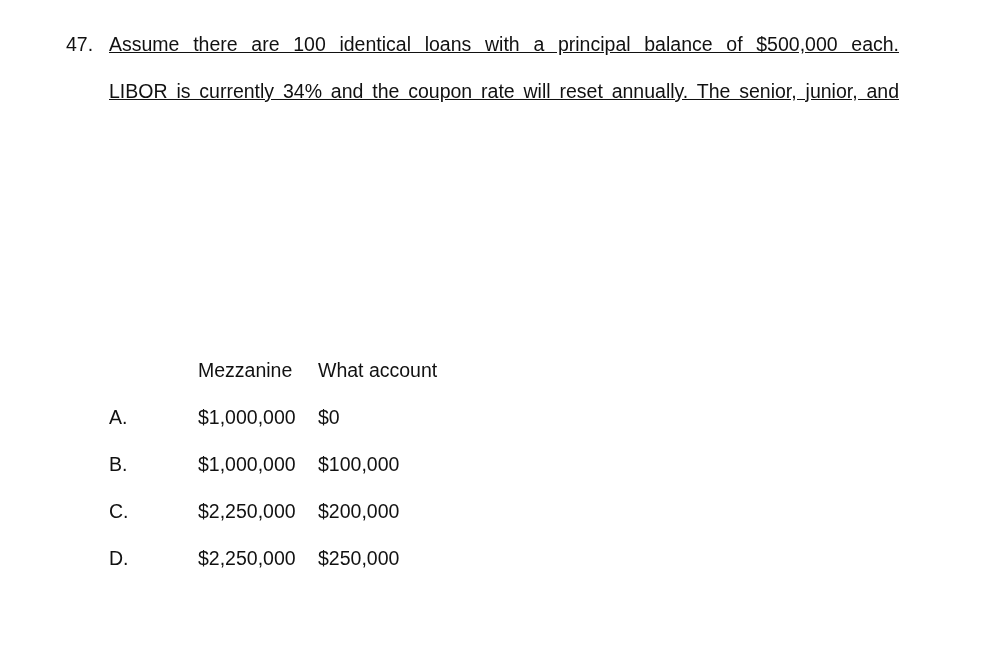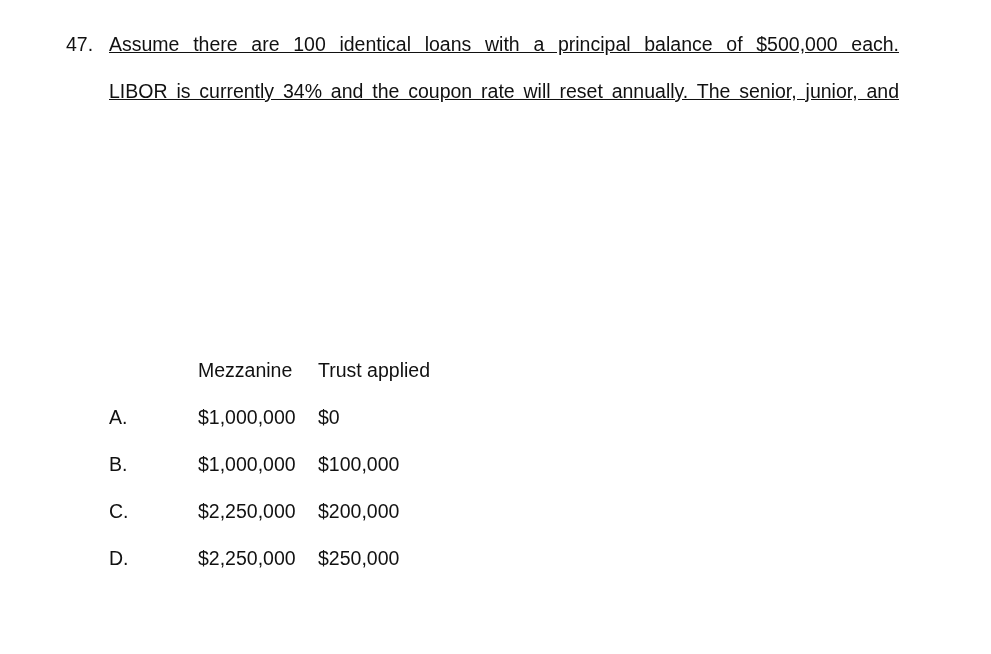--- a/index.html
+++ b/index.html
@@ -70,21 +70,21 @@
   <div class="qnum">47.</div>
   <div class="qbody">
     <div class="qline justify">Assume there are 100 identical loans with a principal balance of $500,000 each.</div>
     <div class="qline justify">LIBOR is currently 34% and the coupon rate will reset annually. The senior, junior, and</div>
   </div>
 </div>
 
 <div class="options">
   <div class="opt-row">
     <span class="opt-mezz">Mezzanine</span>
-    <span class="opt-trust">Trust applied</span>
+    <span class="opt-trust">What account</span>
   </div>
   <div class="opt-row">
     <span class="opt-letter">A.</span>
     <span class="opt-mezz">$1,000,000</span>
     <span class="opt-trust">$0</span>
   </div>
   <div class="opt-row">
     <span class="opt-letter">B.</span>
     <span class="opt-mezz">$1,000,000</span>
     <span class="opt-trust">$100,000</span>

